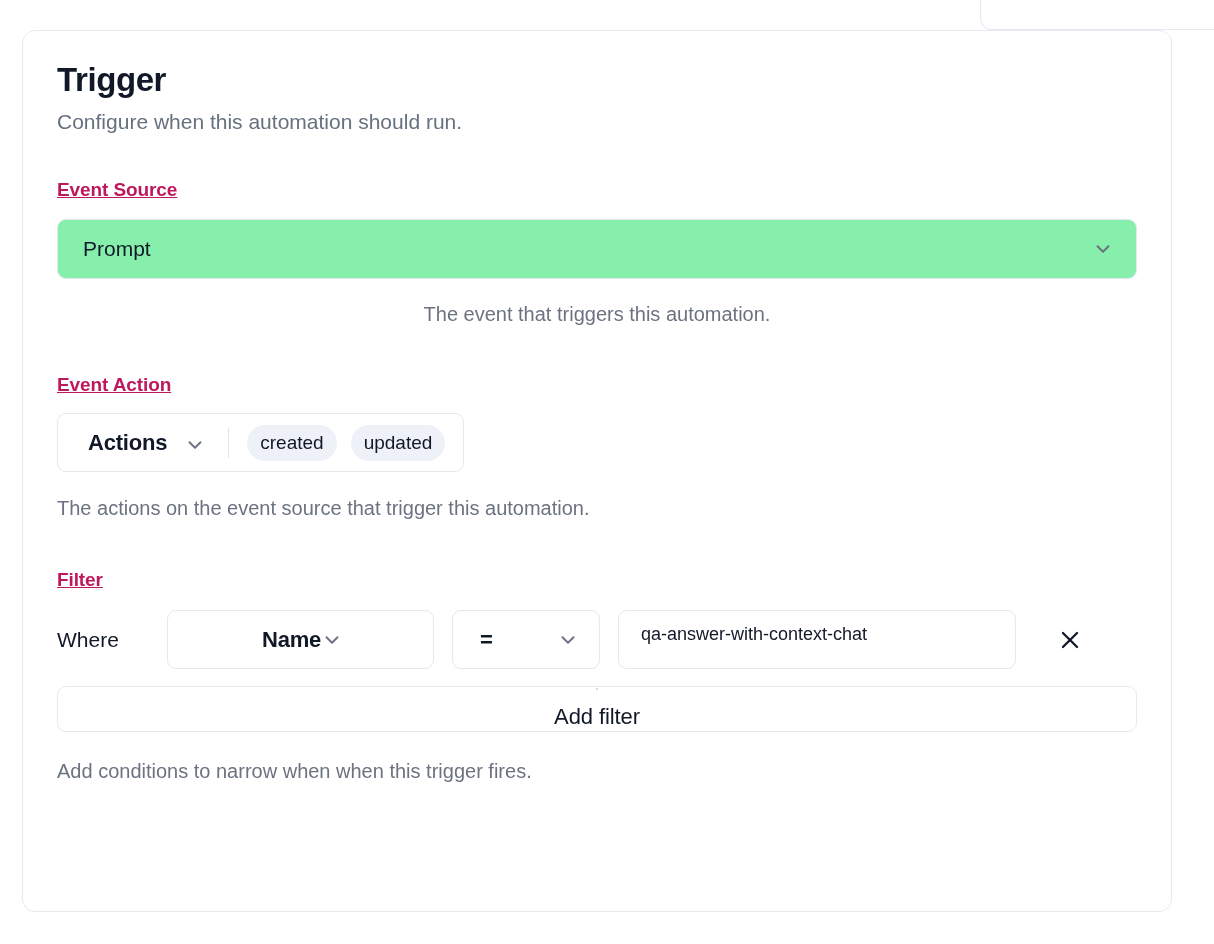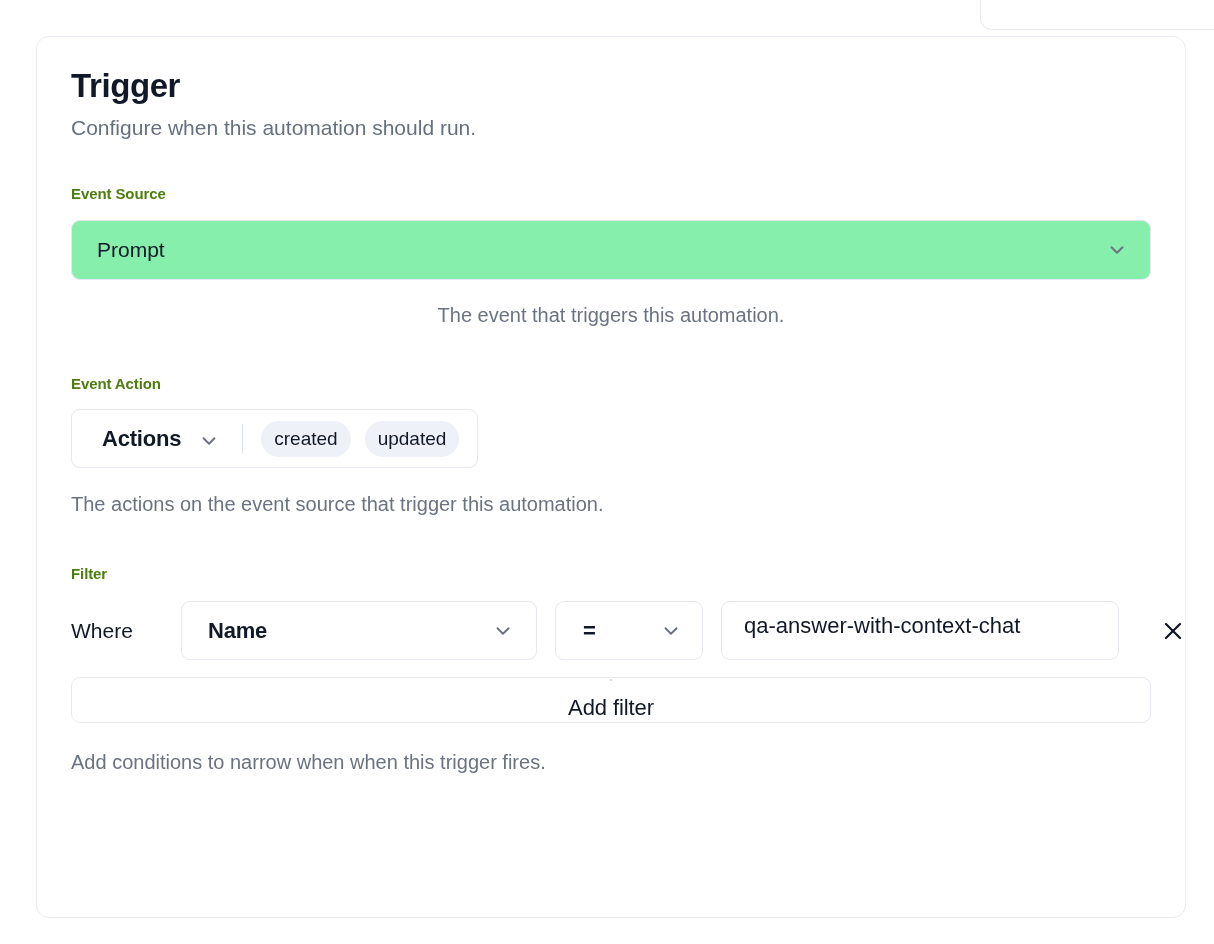--- a/index.html
+++ b/index.html
@@ -30,51 +30,51 @@
     height: 58px;
     border: 1px solid #e6e9f0;
     border-radius: 0 0 12px 12px;
     border-top: none;
     background: #ffffff;
   }
 
   .card {
     position: absolute;
     left: 22px;
-    top: 36px;
+    top: 30px;
     width: 1150px;
     height: 882px;
     background: #ffffff;
     border: 1px solid #e7eaf0;
     border-radius: 13px;
     padding: 30px 34px;
-    margin-left: 14px;
   }
 
   .card-title {
     font-size: 33px;
     font-weight: 700;
     color: #111827;
     letter-spacing: -0.4px;
     margin: 0 0 8px 0;
     line-height: 1.18;
   }
 
   .card-subtitle {
     font-size: 21px;
     color: #66707f;
     margin: 0;
     line-height: 1.3;
   }
 
   .field-label {
-    font-size: 15px;
-    font-weight: 700;
-    color: #4d7c0f;
+    font-size: 19px;
+    font-weight: 700;
+    color: #be185d;
     letter-spacing: -0.1px;
+    text-decoration: underline;
   }
 
   .helper-text {
     font-size: 20px;
     color: #6b7280;
     line-height: 1.3;
   }
 
   
   .block-event-source { margin-top: 44px; }
@@ -159,28 +159,28 @@
     align-items: center;
     gap: 18px;
   }
   .where-label {
     font-size: 21px;
     color: #111827;
     width: 92px;
     flex: none;
   }
   .select-field {
-    width: 356px;
+    width: 267px;
     height: 59px;
     border: 1px solid #e5e8ef;
     border-radius: 9px;
     background: #fff;
     display: flex;
     align-items: center;
-    justify-content: space-between;
+    justify-content: center;
     padding: 0 22px 0 26px;
     flex: none;
     cursor: pointer;
   }
   .select-field .select-value {
     font-size: 22px;
     font-weight: 700;
     letter-spacing: -0.2px;
   }
   .select-op {
@@ -200,21 +200,21 @@
     font-size: 22px;
     font-weight: 700;
   }
   .value-input {
     width: 398px;
     height: 59px;
     border: 1px solid #e5e8ef;
     border-radius: 9px;
     background: #fff;
     font-family: "Liberation Sans", sans-serif;
-    font-size: 22px;
+    font-size: 18px;
     color: #111827;
     padding: 0 16px 10px 22px;
     flex: none;
     outline: none;
   }
   .remove-btn {
     width: 40px;
     height: 40px;
     border: none;
     background: transparent;

